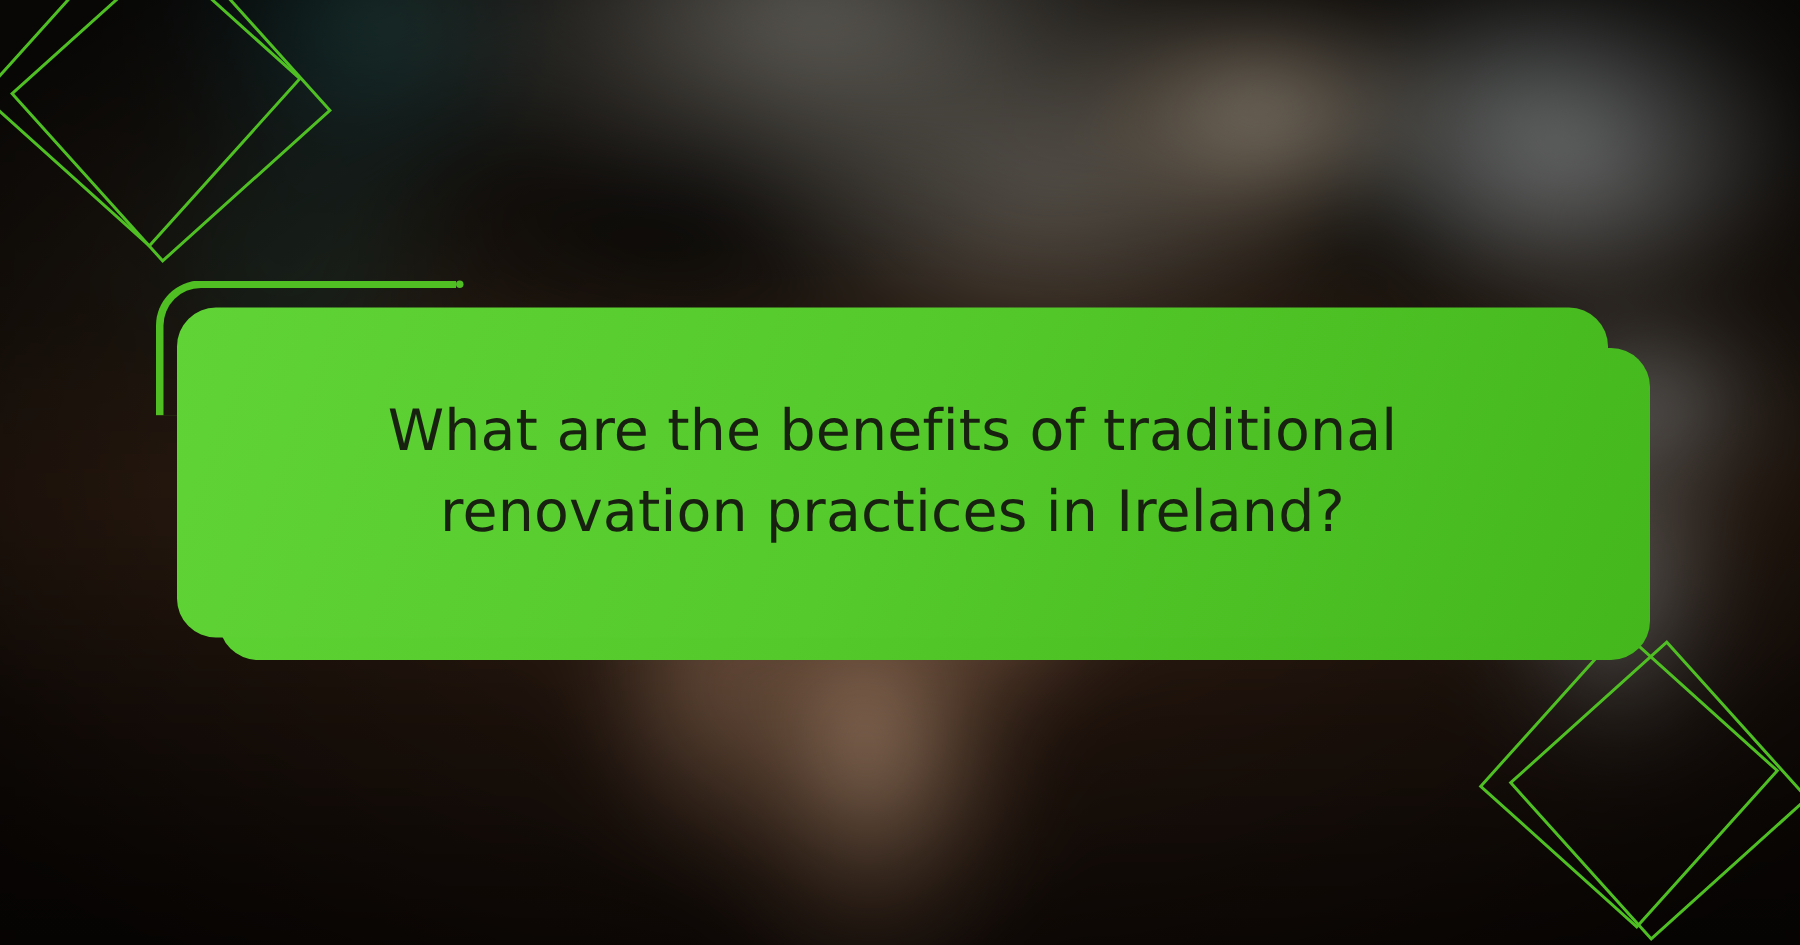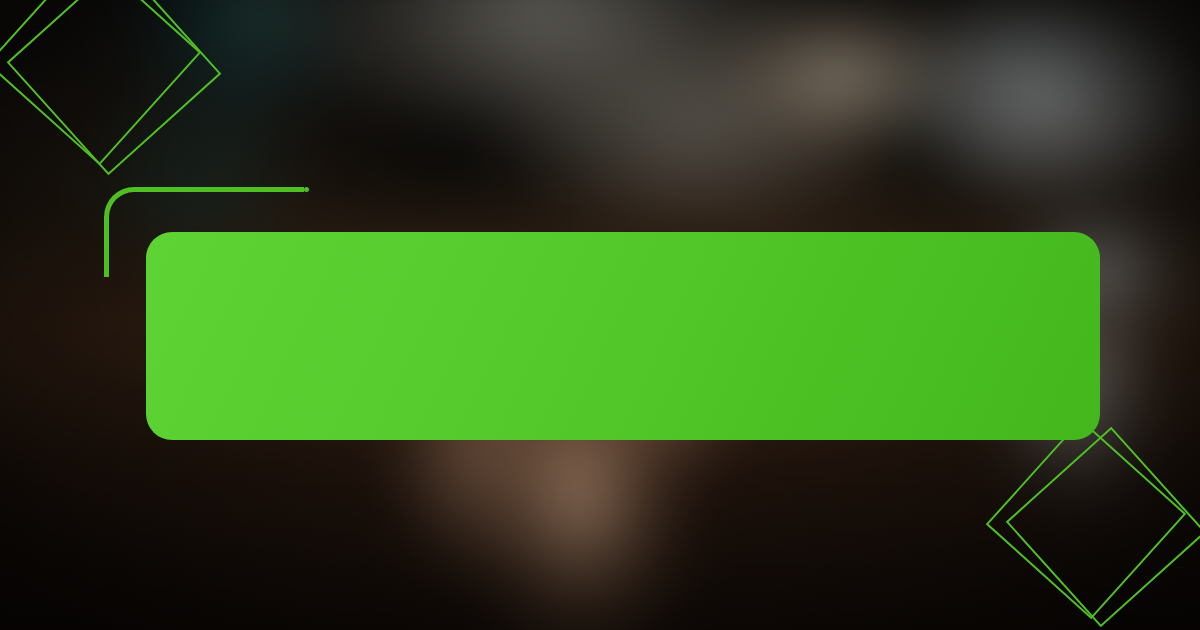--- a/index.html
+++ b/index.html
@@ -139,14 +139,17 @@
   <div class="sq sq-tl-1"></div>
   <div class="sq sq-tl-2"></div>
 
   <div class="sq sq-br-1"></div>
   <div class="sq sq-br-2"></div>
 
   <div class="card-outline"></div>
 
   <div class="card-back"></div>
 
+  <div class="card-main">
+    <p class="question">What are the benefits of traditional renovation practices in Ireland?</p>
+  </div>
 
 </div>
 
 </body></html>

